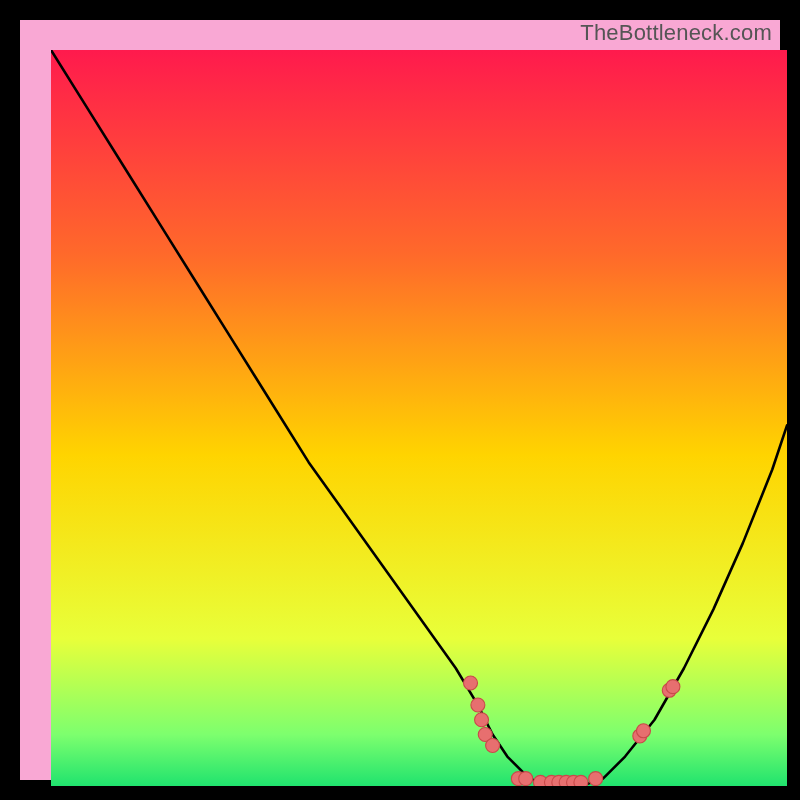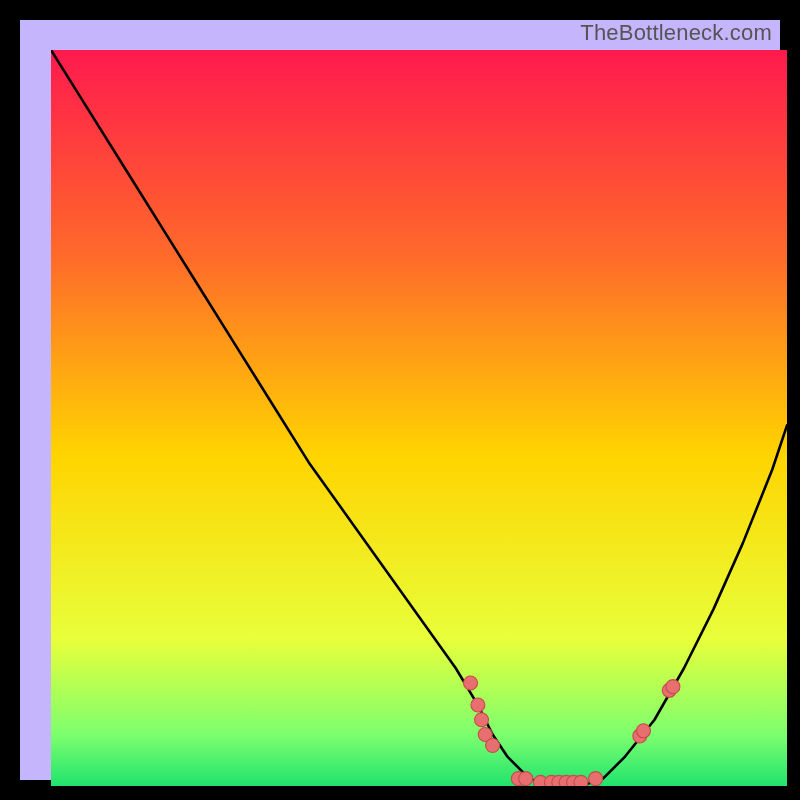--- a/index.html
+++ b/index.html
@@ -10,21 +10,21 @@
     background: #000;
     overflow: hidden;
     font-family: Arial, Helvetica, sans-serif;
   }
   .frame {
     position: absolute;
     left: 20px;
     top: 20px;
     width: 760px;
     height: 760px;
-    background: #c4b5fd;
+    background: #f9a8d4;
   }
   .plot-area {
     position: absolute;
     left: 31px;
     top: 30px;
     width: 736px;
     height: 736px;
   }
   .watermark {
     position: absolute;

